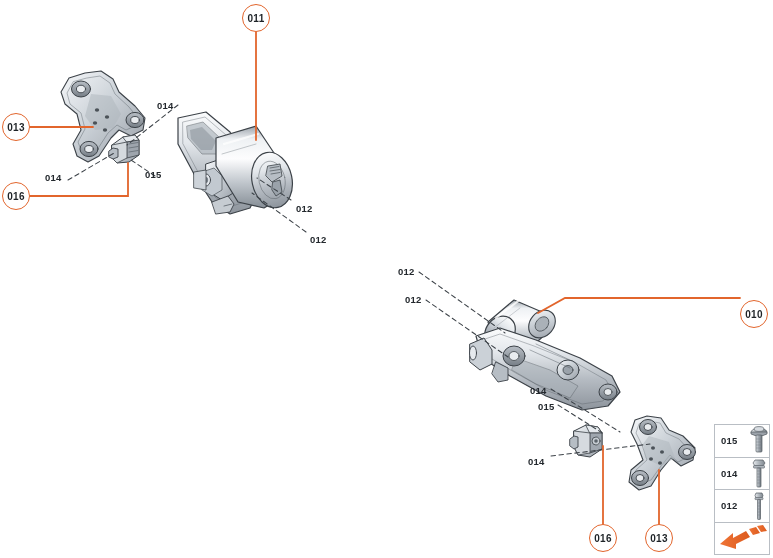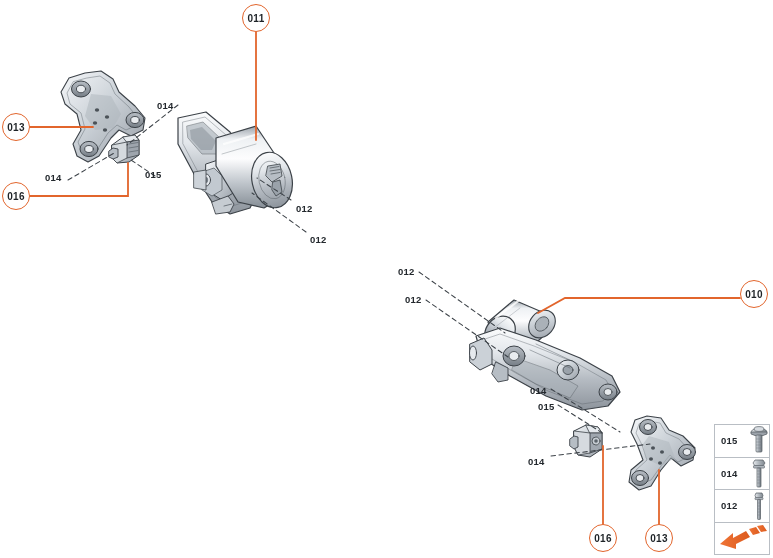--- a/index.html
+++ b/index.html
@@ -262,21 +262,21 @@
         <path d="M603 524 L603 446"></path>
 
         <path d="M659 524 L659 470"></path>
       </g>
     </g>
   </svg>
 
   <div class="callout" style="left:242px;top:4px;">011</div>
   <div class="callout" style="left:2px;top:113px;">013</div>
   <div class="callout" style="left:2px;top:182px;">016</div>
-  <div class="callout" style="left:740px;top:280px;">010</div>
+  <div class="callout" style="left:740px;top:300px;">010</div>
   <div class="callout" style="left:589px;top:524px;">016</div>
   <div class="callout" style="left:645px;top:524px;">013</div>
 
   <div class="ref-label" style="left:157px;top:100px;">014</div>
   <div class="ref-label" style="left:45px;top:172px;">014</div>
   <div class="ref-label" style="left:145px;top:169px;">015</div>
   <div class="ref-label" style="left:296px;top:203px;">012</div>
   <div class="ref-label" style="left:310px;top:234px;">012</div>
   <div class="ref-label" style="left:398px;top:266px;">012</div>
   <div class="ref-label" style="left:405px;top:294px;">012</div>

